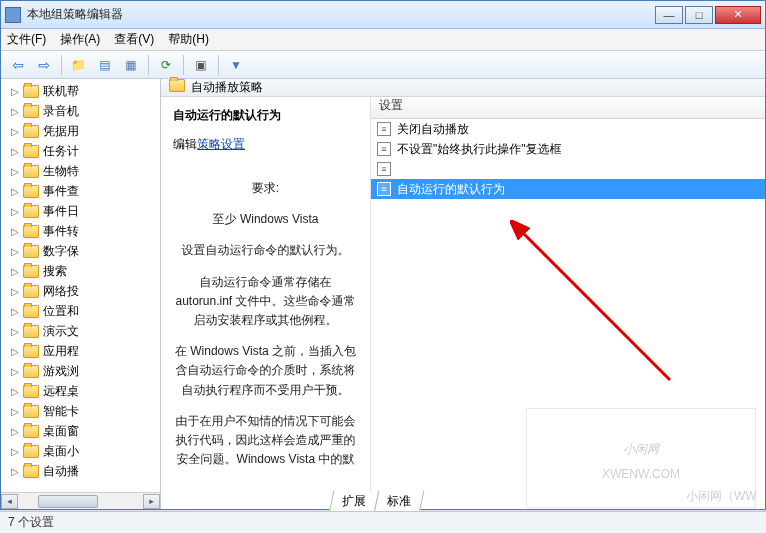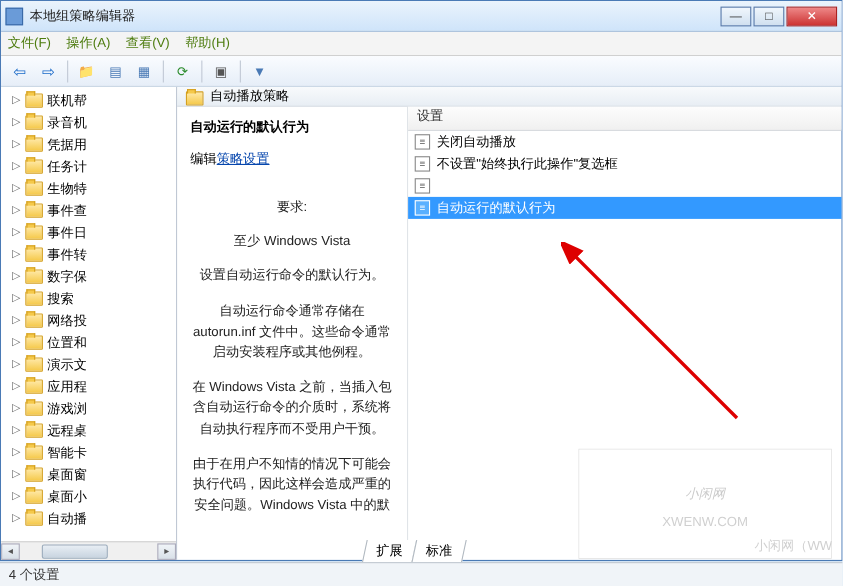--- a/index.html
+++ b/index.html
@@ -8,39 +8,39 @@
 .window { position: absolute; top: 0; left: 0; width: 766px; height: 510px; background: #fff; border: 1px solid #4a7ab5; }
 
 .titlebar { height: 28px; background: linear-gradient(#eaf3fc, #cfe4fa); display: flex; align-items: center; padding: 0 4px; border-bottom: 1px solid #9db8d8; justify-content: flex-end; }
 .titlebar .app-icon { width: 16px; height: 16px; background: #6a9bd8; margin-right: 6px; border: 1px solid #3a6aa8; }
 .titlebar .title { flex: 1; color: #222; }
 .win-btns { display: flex; gap: 2px; }
 .win-btn { width: 28px; height: 18px; border: 1px solid #5a7aa8; background: linear-gradient(#f0f6fc,#d0e0f0); display: flex; align-items: center; justify-content: center; font-size: 11px; color: #333; }
 .win-btn.close { width: 46px; background: linear-gradient(#e88,#c33); color: #fff; border-color: #a22; }
 
 .menubar { height: 22px; background: #f4f4f4; display: flex; align-items: center; padding: 0 6px; gap: 14px; border-bottom: 1px solid #d0d0d0; }
-.menubar span { color: #4d7c0f; }
+.menubar span { color: #000000; }
 
 .toolbar { height: 28px; background: linear-gradient(#fafcff,#e6eef8); display: flex; align-items: center; padding: 0 6px; gap: 4px; border-bottom: 1px solid #c0d0e0; }
 .tbtn { width: 22px; height: 22px; display: flex; align-items: center; justify-content: center; border: 1px solid transparent; }
 .arrow-l { color: #1a6ac8; font-size: 14px; }
 .arrow-r { color: #1a6ac8; font-size: 14px; }
 .sep { width: 1px; height: 20px; background: #c0c8d4; margin: 0 2px; }
 
 .body-area { display: flex; height: 430px; }
 
 .tree-panel { width: 160px; border-right: 1px solid #c0c8d4; overflow: hidden; position: relative; background: #fff; }
 .tree-inner { padding: 2px 0 2px 2px; }
 .tree-item { display: flex; align-items: center; height: 20px; padding-left: 8px; white-space: nowrap; }
 .tree-item .exp { width: 12px; color: #666; font-size: 10px; }
 .folder-icon { width: 16px; height: 13px; background: linear-gradient(#ffe9a8,#f5c94a); border: 1px solid #d4a020; border-radius: 1px; margin-right: 4px; position: relative; }
 .folder-icon::before { content: ""; position: absolute; top: -3px; left: 0; width: 6px; height: 3px; background: #f5c94a; border: 1px solid #d4a020; border-bottom: none; }
 
 .right-panel { flex: 1; display: flex; flex-direction: column; }
-.header-bar { height: 24px; background: linear-gradient(#f8fafc,#e8eef4); border-bottom: 1px solid #d0d8e0; display: flex; align-items: flex-end; padding: 0 8px; }
+.header-bar { height: 24px; background: linear-gradient(#f8fafc,#e8eef4); border-bottom: 1px solid #d0d8e0; display: flex; align-items: flex-start; padding: 0 8px; }
 .header-bar .folder-icon { margin-right: 6px; }
 
 .content-split { flex: 1; display: flex; }
 .desc-panel { width: 210px; padding: 10px 12px; border-right: 1px solid #e0e4e8; overflow: hidden; }
 .desc-panel h1 { font-size: 12px; font-weight: bold; margin-bottom: 12px; }
 .desc-panel .edit-link { margin-bottom: 26px; }
 .desc-panel .edit-link a { color: #0646ad; text-decoration: underline; }
 .desc-panel p { margin-bottom: 12px; line-height: 1.6; color: #222; text-align: center; }
 
 .list-panel { flex: 1; }
@@ -277,21 +277,21 @@
       <div class="tabs">
         <div class="tab"><span>扩展</span></div>
         <div class="tab"><span>标准</span></div>
       </div>
     </div>
 
   </div>
 </div>
 
 <div class="status">
-  <span>4 个设置</span>
+  <span>7 个设置</span>
 </div>
 
 <svg class="arrow-annotation" viewBox="0 0 180 180">
   <defs>
       <marker id="ah" markerWidth="10" markerHeight="10" refX="2" refY="3" orient="auto">
         <path d="M0,0 L0,6 L8,3 z" fill="#d00"></path>
       </marker>
     </defs>
   <line x1="160" y1="160" x2="10" y2="10" stroke="#d00" stroke-width="3" marker-end="url(#ah)"></line>
 </svg>

